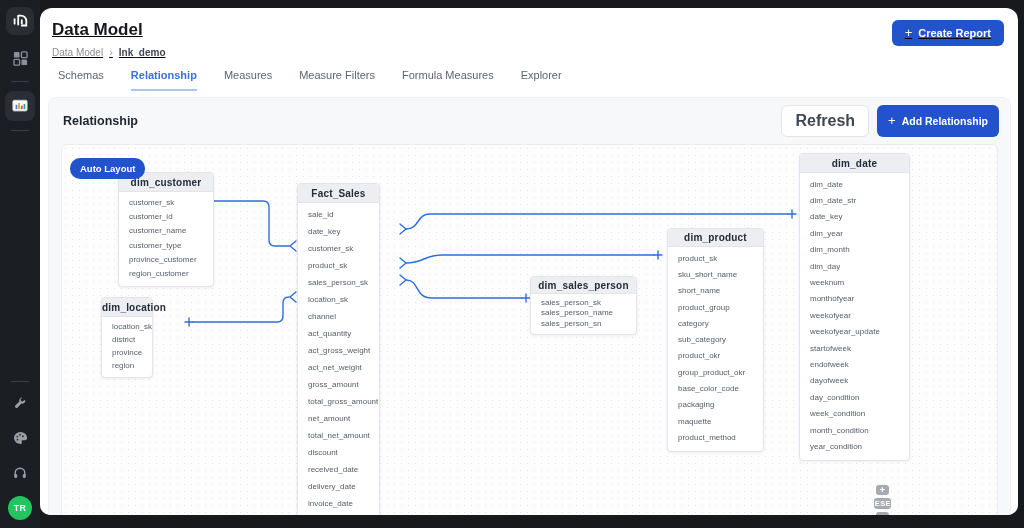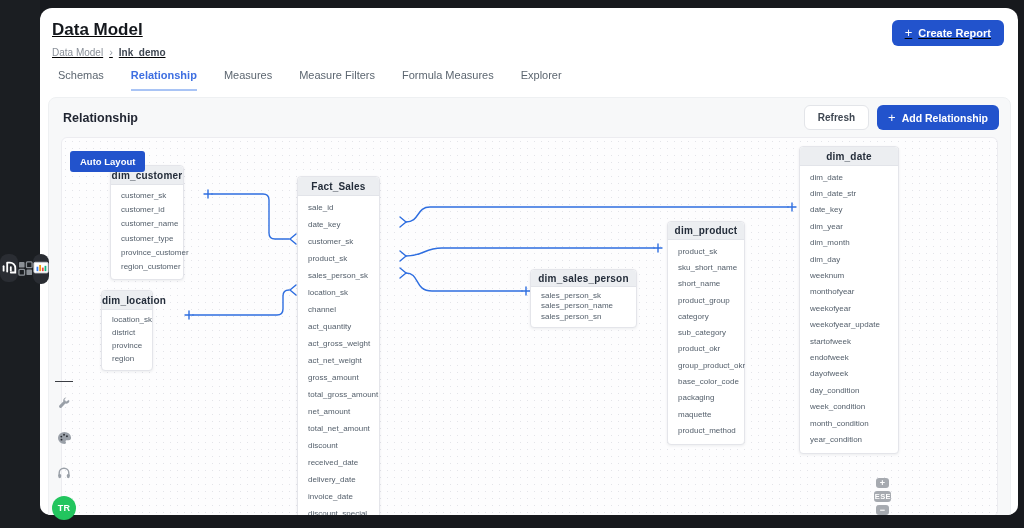--- a/index.html
+++ b/index.html
@@ -1,21 +1,21 @@
 <!DOCTYPE html>
 <html><head>
 <meta charset="utf-8">
 <style>
   * { margin:0; padding:0; box-sizing:border-box; }
   html,body { width:1024px; height:528px; overflow:hidden; }
   body { background:#17191d; font-family:"Liberation Sans", sans-serif; position:relative; }
 
   
   .sidebar { position:absolute; left:0; top:0; width:40px; height:528px; background:#1b1e22;
-             display:flex; align-items:center; z-index:5; }
+             display:flex; flex-direction:column; align-items:center; z-index:5; }
   .logo-tile { width:28px; height:28px; margin-top:7px; background:#2a2d33; border-radius:8px;
                display:flex; align-items:center; justify-content:center; cursor:pointer; }
   .nav-icon { width:30px; height:28px; margin-top:9px; border-radius:8px;
               display:flex; align-items:center; justify-content:center; cursor:pointer; }
   .nav-icon.active { background:#2a2d33; height:30px; }
   .sb-divider { width:18px; height:1px; background:#3a3d43; margin-top:9px; }
   .sidebar-bottom { margin-top:auto; display:flex; flex-direction:column; align-items:center; padding-bottom:8px; }
   .sidebar-bottom .nav-icon { margin-top:7px; }
   .avatar { width:24px; height:24px; border-radius:50%; background:#22c55e; color:#fff;
             font-size:9px; font-weight:bold; display:flex; align-items:center; justify-content:center;
@@ -30,39 +30,39 @@
   .bc-root { cursor:pointer; }
   .bc-sep { color:#9aa0a8; font-size:11px; }
   .bc-current { color:#3f4752; font-weight:bold; }
 
   .btn-primary { background:#2253cc; color:#fff; border:none; border-radius:6px; cursor:pointer;
                  font-family:inherit; font-size:11px; font-weight:bold; display:inline-flex;
                  align-items:center; gap:6px; padding:7px 13px; }
   .btn-primary .plus { font-size:13px; font-weight:normal; line-height:10px; }
   .btn-primary.sm { padding:6px 11px; font-size:10.5px; }
   .btn-ghost { background:#fff; color:#3f4752; border:1px solid #e3e5e9; border-radius:6px;
-               font-family:inherit; font-size:10px; font-weight:bold; padding:6px 13px; cursor:pointer; }
+               font-family:inherit; font-size:16px; font-weight:bold; padding:6px 13px; cursor:pointer; }
 
   .tabs { display:flex; gap:27px; margin-top:11px; padding:0 0 0 18px; font-size:11px; color:#5c6670; }
   .tab { padding-bottom:8px; border-bottom:2px solid transparent; cursor:pointer; }
   .tab.active { color:#3e6fe1; font-weight:bold; border-bottom-color:#a9c4f5; }
 
   
   .panel { margin:6px 7px 0 8px; height:425px; background:#f7f8f9; border:1px solid #eef0f2; border-radius:8px; }
   .panel-head { display:flex; justify-content:space-between; align-items:center; padding:7px 11px 6px 14px; }
   .panel-title { font-size:12.5px; font-weight:bold; color:#1f2430; }
   .panel-actions { display:flex; gap:8px; }
 
   .canvas { position:relative; margin:1px 12px 12px; height:380px; background:#fdfdfe;
             border:1px solid #ececf0; border-radius:6px; overflow:hidden;
             background-image:radial-gradient(#e3e4e9 0.9px, transparent 1px); background-size:7px 7px; }
 
   .wires { position:absolute; left:0; top:0; z-index:1; }
   .auto-layout { position:absolute; left:8px; top:13px; z-index:3; background:#2253cc; color:#fff;
-                 border:none; border-radius:3px; font-family:inherit; font-size:9.5px; font-weight:bold;
+                 border:none; border-radius:10px; font-family:inherit; font-size:9.5px; font-weight:bold;
                  padding:5px 10px; cursor:pointer; }
 
   .entity { position:absolute; z-index:2; background:#fff; border:1px solid #e4e5ea; border-radius:4px;
             box-shadow:0 1px 3px rgba(20,25,40,.07); cursor:move; }
   .entity-header { background:#eceef1; border-bottom:1px solid #e2e4e9; border-radius:4px 4px 0 0;
                    font-size:10px; font-weight:bold; color:#242d3a; text-align:center;
                    height:19px; line-height:19px; letter-spacing:.2px; }
   .entity-body { padding:3px 0 5px; }
   .entity-field { height:var(--rh); display:flex; align-items:center; padding-left:10px;
                   font-size:8px; color:#55606c; white-space:nowrap; }
@@ -211,21 +211,21 @@
 
           <g stroke="#2e6ee0" stroke-width="1.4" fill="none" stroke-linecap="round">
             <path d="M344 135 C358 135 352 153 370 153 H460"></path>
             <path d="M338 130 L344 135 L338 140"></path>
             <path d="M460 153 H468 M464 149 V157"></path>
           </g>
         </svg>
 
         <button class="auto-layout">Auto Layout</button>
 
-        <div class="entity" style="left:48px; top:27px; width:74px; --rh:14.3px">
+        <div class="entity" style="left:56px; top:27px; width:96px; --rh:14.3px">
           <div class="entity-header">dim_customer</div>
           <div class="entity-body">
               <div class="entity-field">customer_sk</div>
               <div class="entity-field">customer_id</div>
               <div class="entity-field">customer_name</div>
               <div class="entity-field">customer_type</div>
               <div class="entity-field">province_customer</div>
               <div class="entity-field">region_customer</div>
             </div>
         </div>
@@ -267,39 +267,39 @@
 
         <div class="entity" style="left:468px; top:131px; width:107px; --rh:10.5px">
           <div class="entity-header" style="height:17px; line-height:17px;">dim_sales_person</div>
           <div class="entity-body">
               <div class="entity-field">sales_person_sk</div>
               <div class="entity-field">sales_person_name</div>
               <div class="entity-field">sales_person_sn</div>
             </div>
         </div>
 
-        <div class="entity" style="left:605px; top:83px; width:78px; --rh:16.3px">
+        <div class="entity" style="left:605px; top:83px; width:97px; --rh:16.3px">
           <div class="entity-header" style="height:18px; line-height:18px;">dim_product</div>
           <div class="entity-body">
               <div class="entity-field">product_sk</div>
               <div class="entity-field">sku_short_name</div>
               <div class="entity-field">short_name</div>
               <div class="entity-field">product_group</div>
               <div class="entity-field">category</div>
               <div class="entity-field">sub_category</div>
               <div class="entity-field">product_okr</div>
               <div class="entity-field">group_product_okr</div>
               <div class="entity-field">base_color_code</div>
               <div class="entity-field">packaging</div>
               <div class="entity-field">maquette</div>
               <div class="entity-field">product_method</div>
             </div>
         </div>
 
-        <div class="entity" style="left:737px; top:8px; width:100px; --rh:16.4px">
+        <div class="entity" style="left:737px; top:8px; width:111px; --rh:16.4px">
           <div class="entity-header">dim_date</div>
           <div class="entity-body">
               <div class="entity-field">dim_date</div>
               <div class="entity-field">dim_date_str</div>
               <div class="entity-field">date_key</div>
               <div class="entity-field">dim_year</div>
               <div class="entity-field">dim_month</div>
               <div class="entity-field">dim_day</div>
               <div class="entity-field">weeknum</div>
               <div class="entity-field">monthofyear</div>

